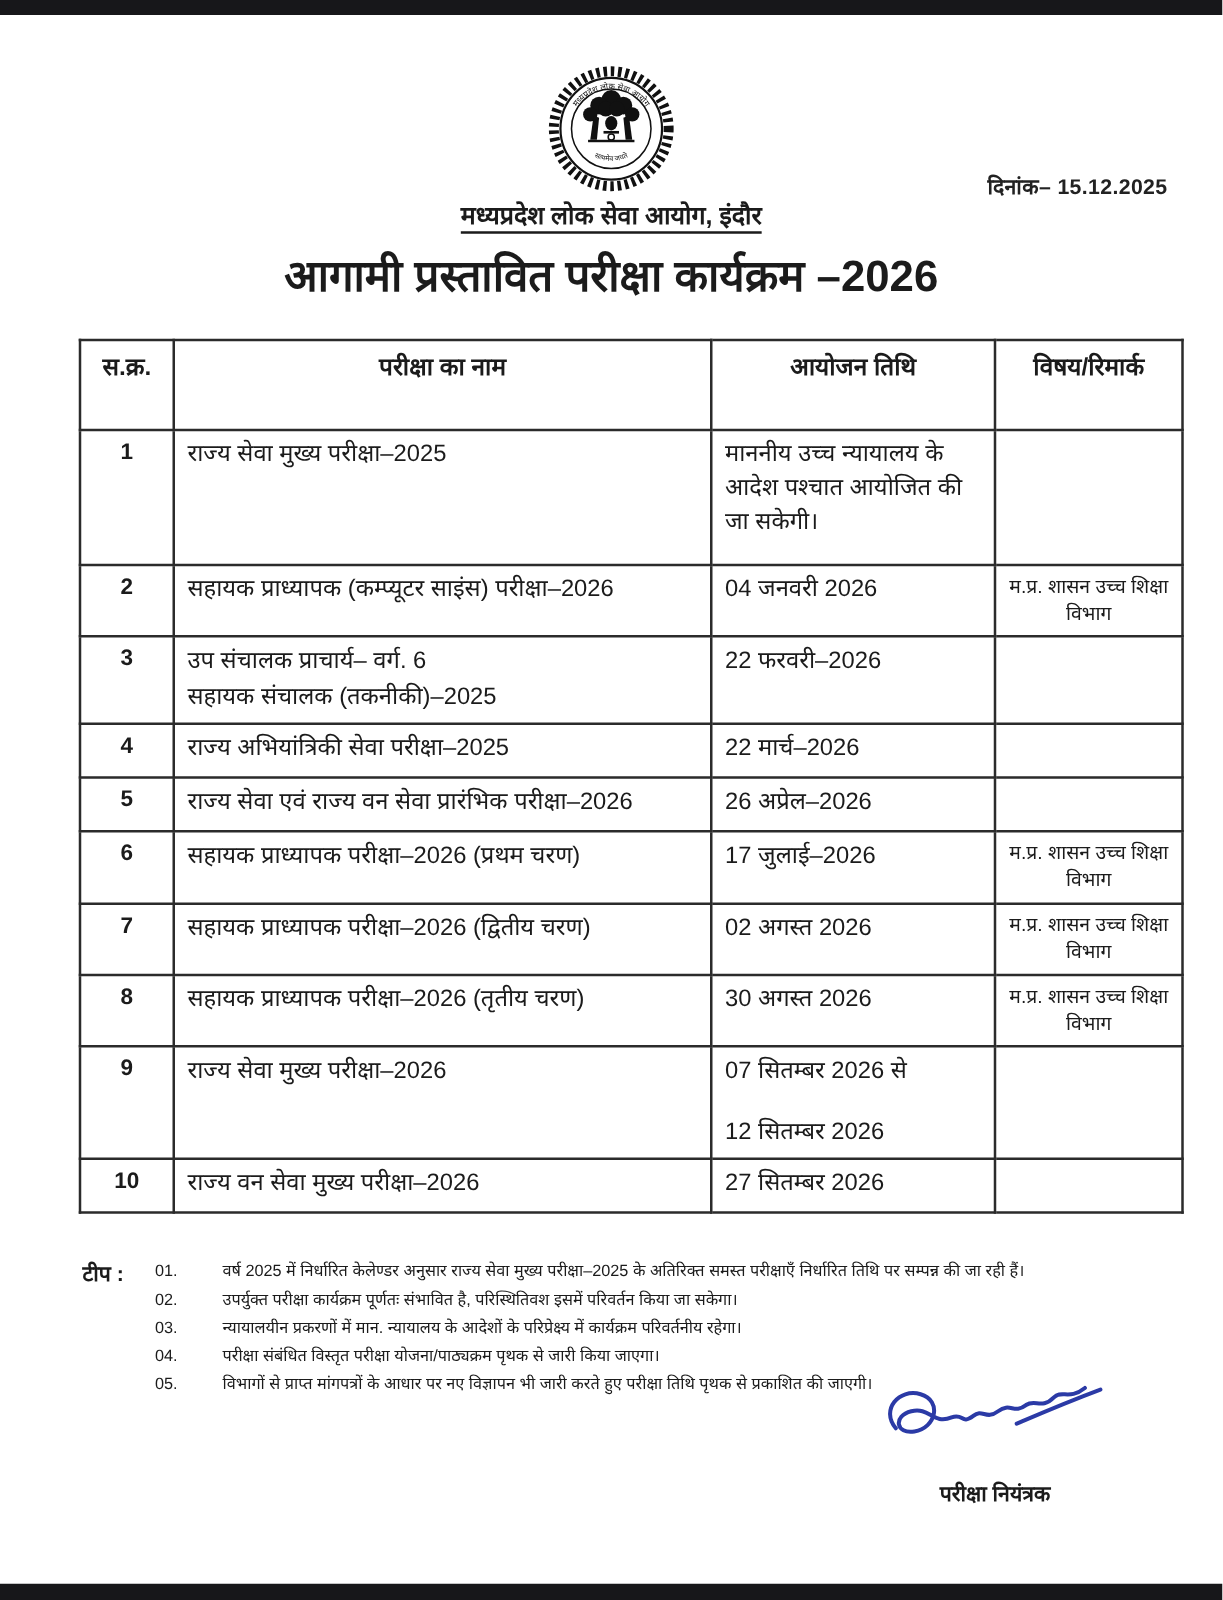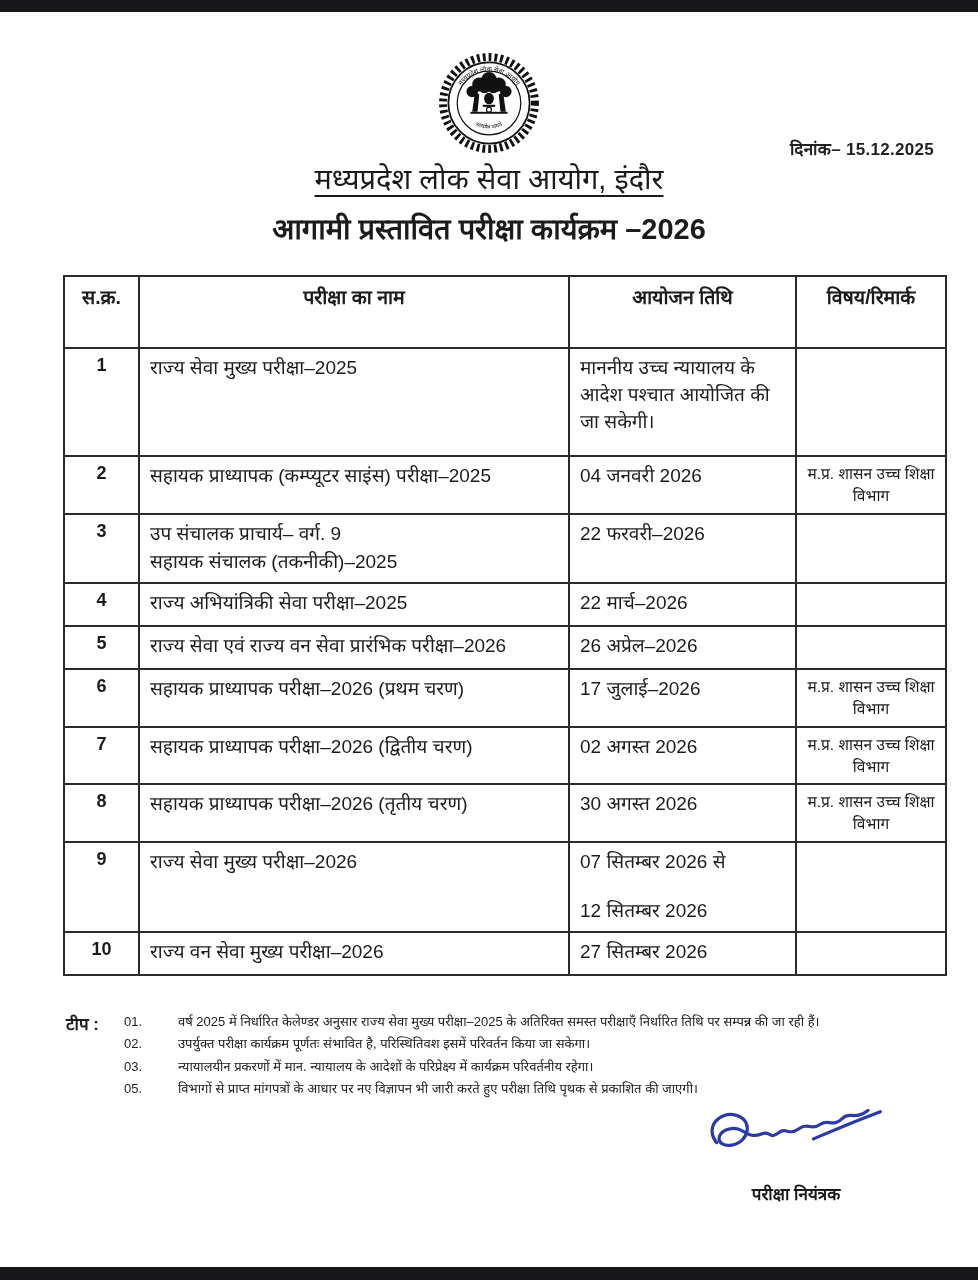--- a/index.html
+++ b/index.html
@@ -41,33 +41,33 @@
     font-size: 17px;
     font-weight: 700;
     color: #222;
     letter-spacing: 0.3px;
     margin-top: 15px;
   }
 
   .page-title {
     margin: 4px 0 0 0;
     text-align: center;
-    font-size: 29px;
-    font-weight: 400;
+    font-size: 20px;
+    font-weight: 700;
     line-height: 1.35;
   }
   .page-title .underlined {
     text-decoration: underline;
     text-decoration-thickness: 2px;
     text-underline-offset: 6px;
   }
   .page-subtitle {
     margin: 9px 0 0 0;
     text-align: center;
-    font-size: 29px;
+    font-size: 35px;
     font-weight: 700;
   }
 
   table.schedule {
     border-collapse: collapse;
     table-layout: fixed;
     margin: 28px 0 16px 63px;
     width: 882px;
   }
   table.schedule th,
@@ -222,31 +222,31 @@
             <div>राज्य सेवा मुख्य परीक्षा–2025</div>
           </td>
         <td class="exam-date">
             <div>माननीय उच्च न्यायालय के आदेश पश्चात आयोजित की जा सकेगी।</div>
           </td>
         <td class="remark"></td>
       </tr>
       <tr style="height:52px">
         <td class="sno">2</td>
         <td class="exam-name">
-            <div>सहायक प्राध्यापक (कम्प्यूटर साइंस) परीक्षा–2025</div>
+            <div>सहायक प्राध्यापक (कम्प्यूटर साइंस) परीक्षा–2026</div>
           </td>
         <td class="exam-date">
             <div>04 जनवरी 2026</div>
           </td>
         <td class="remark">म.प्र. शासन उच्च शिक्षा विभाग</td>
       </tr>
       <tr style="height:68px">
         <td class="sno">3</td>
         <td class="exam-name">
-            <div>उप संचालक प्राचार्य– वर्ग. 9</div>
+            <div>उप संचालक प्राचार्य– वर्ग. 6</div>
             <div class="cell-line2">सहायक संचालक (तकनीकी)–2025</div>
           </td>
         <td class="exam-date">
             <div>22 फरवरी–2026</div>
           </td>
         <td class="remark"></td>
       </tr>
       <tr style="height:43px">
         <td class="sno">4</td>
         <td class="exam-name">
@@ -328,20 +328,24 @@
         <span class="note-num">01.</span>
         <span class="note-text">वर्ष 2025 में निर्धारित केलेण्डर अनुसार राज्य सेवा मुख्य परीक्षा–2025 के अतिरिक्त समस्त परीक्षाएँ निर्धारित तिथि पर सम्पन्न की जा रही हैं।</span>
       </div>
       <div class="note-item">
         <span class="note-num">02.</span>
         <span class="note-text">उपर्युक्त परीक्षा कार्यक्रम पूर्णतः संभावित है, परिस्थितिवश इसमें परिवर्तन किया जा सकेगा।</span>
       </div>
       <div class="note-item">
         <span class="note-num">03.</span>
         <span class="note-text">न्यायालयीन प्रकरणों में मान. न्यायालय के आदेशों के परिप्रेक्ष्य में कार्यक्रम परिवर्तनीय रहेगा।</span>
+      </div>
+      <div class="note-item">
+        <span class="note-num">04.</span>
+        <span class="note-text">परीक्षा संबंधित विस्तृत परीक्षा योजना/पाठ्यक्रम पृथक से जारी किया जाएगा।</span>
       </div>
       <div class="note-item">
         <span class="note-num">05.</span>
         <span class="note-text">विभागों से प्राप्त मांगपत्रों के आधार पर नए विज्ञापन भी जारी करते हुए परीक्षा तिथि पृथक से प्रकाशित की जाएगी।</span>
       </div>
     </div>
   </div>
 
   <div class="sign-block">
     <svg width="200" height="62" viewBox="0 0 160 50" aria-hidden="true">

